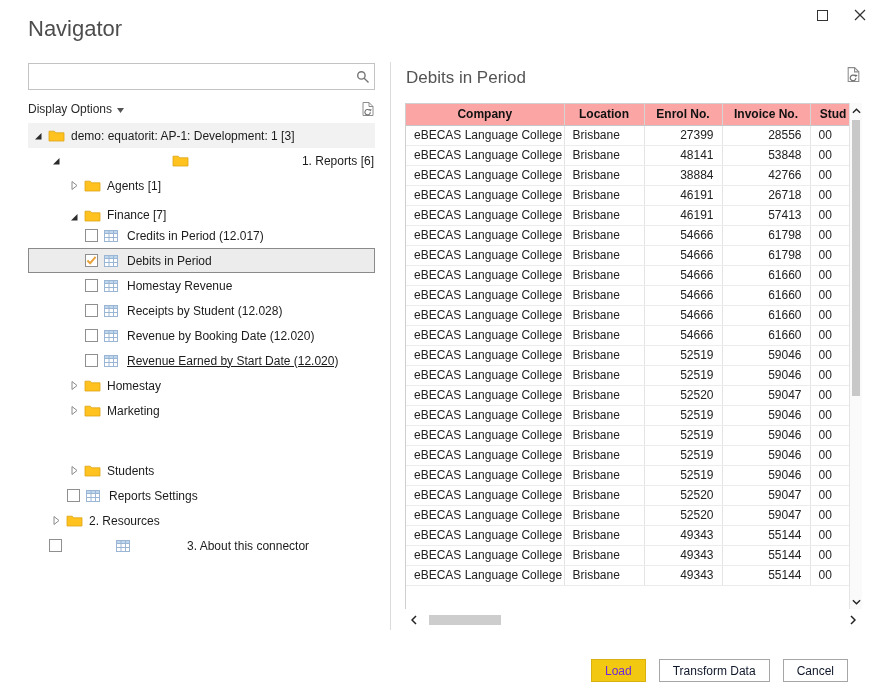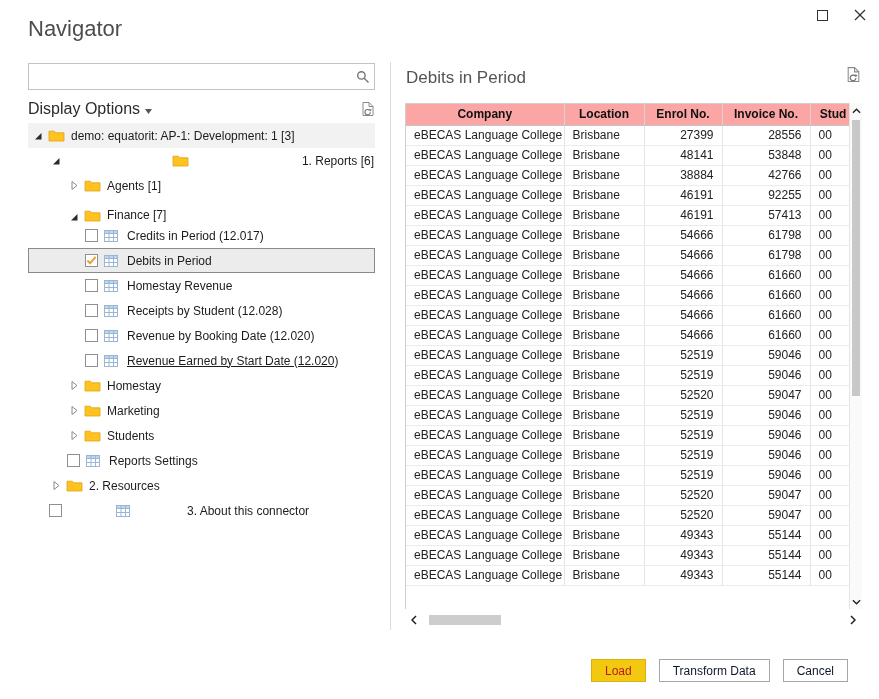--- a/index.html
+++ b/index.html
@@ -9,21 +9,21 @@
 
   
   .win-controls { position:absolute; top:7px; right:11px; display:flex; gap:22px; }
   .win-btn { width:16px; height:16px; display:flex; align-items:center; justify-content:center; cursor:pointer; }
   .dialog-title { position:absolute; left:28px; top:16px; font-size:22px; color:#4d4d4d; }
 
   
   .search-box { position:absolute; left:28px; top:63px; width:347px; height:27px; border:1px solid #C3C3C3; display:flex; align-items:center; background:#fff; }
   .search-input { flex:1; border:none; outline:none; height:100%; padding:0 8px; font-size:12px; font-family:inherit; }
   .search-icn { width:22px; display:flex; align-items:center; justify-content:center; cursor:pointer; }
-  .options-row { position:absolute; left:28px; top:99px; width:347px; height:20px; display:flex; align-items:center; font-size:16px; color:#2b2b2b;text-align:center; }
+  .options-row { position:absolute; left:28px; top:99px; width:347px; height:20px; display:flex; align-items:center; font-size:12px; color:#2b2b2b;text-align:center; }
   .options-label { display:flex; align-items:center; gap:5px; cursor:pointer; }
   .options-spacer { flex:1; }
   .refresh-btn { cursor:pointer; display:flex; align-items:center; }
 
   .tree { position:absolute; left:28px; top:123px; width:347px; }
   .tree-row { display:flex; align-items:center; height:25px; font-size:12px; color:#1c1c1c; cursor:pointer; border:1px solid transparent; width:347px; }
   .tree-row.hl { background:#F2F2F2; }
   .tree-row.sel { background:#ECECEC; border-color:#8A8A8A; }
   .twisty { width:14px; margin-right:3px; display:flex; align-items:center; justify-content:center; flex:none; }
   .cb { width:13px; height:13px; border:1px solid #8F8F8F; background:#fff; margin-right:6px; flex:none; display:flex; align-items:center; justify-content:center; }
@@ -48,21 +48,21 @@
   .vthumb { position:absolute; top:2px; left:2px; width:8px; height:58%; background:#C8C8C8; cursor:pointer; }
 
   .hscroll { position:absolute; left:405px; top:611px; width:457px; height:18px; display:flex; align-items:center; }
   .htrack { flex:1; position:relative; height:10px; }
   .hthumb { position:absolute; left:6px; top:0; width:72px; height:10px; background:#CDCDCD; cursor:pointer; }
   .hscroll .sc-btn { width:18px; height:18px; }
 
   
   .footer { position:absolute; right:31px; bottom:17px; display:flex; gap:13px; }
   .btn { height:23px; padding:0 13px; font-size:12px; font-family:inherit; display:flex; align-items:center; justify-content:center; cursor:pointer; border:1px solid #A6A6A6; background:#fff; color:#0f172a; }
-  .btn-load { background:#F2C811; border-color:#D8B00F; color:#b91c1c; min-width:52px; }
+  .btn-load { background:#F2C811; border-color:#D8B00F; color:#6d28d9; min-width:52px; }
 </style>
 </head>
 <body>
 
 <div class="dialog">
 
   <div class="win-controls">
     <span class="win-btn">
       <svg width="11" height="11" viewBox="0 0 11 11">
           <rect x="0.5" y="0.5" width="10" height="10" fill="none" stroke="#333" stroke-width="1"></rect>
@@ -262,21 +262,21 @@
             <polygon points="3,1.5 8,5.5 3,9.5" fill="#fff" stroke="#8a8a8a" stroke-width="1"></polygon>
           </svg>
         </span>
         <span class="node-icon">
           <svg width="17" height="13" viewBox="0 0 17 13">
             <path d="M1 2.2 L6.3 2.2 L7.8 3.8 L16 3.8 L16 12 L1 12 Z" fill="#FFC21E" stroke="#DDA416" stroke-width="0.8"></path>
           </svg>
         </span>
         <span class="tree-label">Marketing</span>
       </div>
-      <div class="tree-row" style="padding-left: 38px;">
+      <div class="tree-row" style="padding-left: 38px; margin-top: 35px;">
         <span class="twisty">
           <svg width="10" height="11" viewBox="0 0 10 11">
             <polygon points="3,1.5 8,5.5 3,9.5" fill="#fff" stroke="#8a8a8a" stroke-width="1"></polygon>
           </svg>
         </span>
         <span class="node-icon">
           <svg width="17" height="13" viewBox="0 0 17 13">
             <path d="M1 2.2 L6.3 2.2 L7.8 3.8 L16 3.8 L16 12 L1 12 Z" fill="#FFC21E" stroke="#DDA416" stroke-width="0.8"></path>
           </svg>
         </span>
@@ -372,21 +372,21 @@
             <td>eBECAS Language College</td>
             <td>Brisbane</td>
             <td class="num">38884</td>
             <td class="num">42766</td>
             <td>00</td>
           </tr>
           <tr>
             <td>eBECAS Language College</td>
             <td>Brisbane</td>
             <td class="num">46191</td>
-            <td class="num">92255</td>
+            <td class="num">26718</td>
             <td>00</td>
           </tr>
           <tr>
             <td>eBECAS Language College</td>
             <td>Brisbane</td>
             <td class="num">46191</td>
             <td class="num">57413</td>
             <td>00</td>
           </tr>
           <tr>

